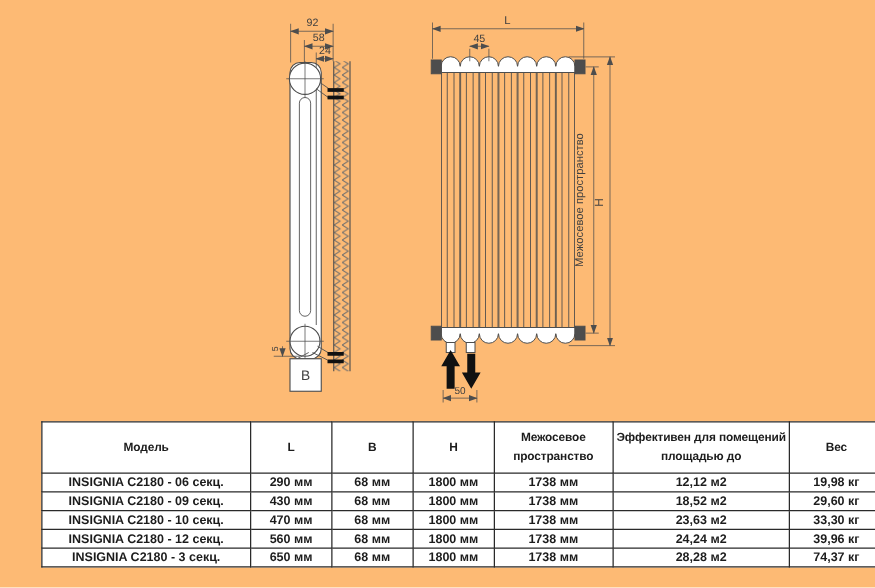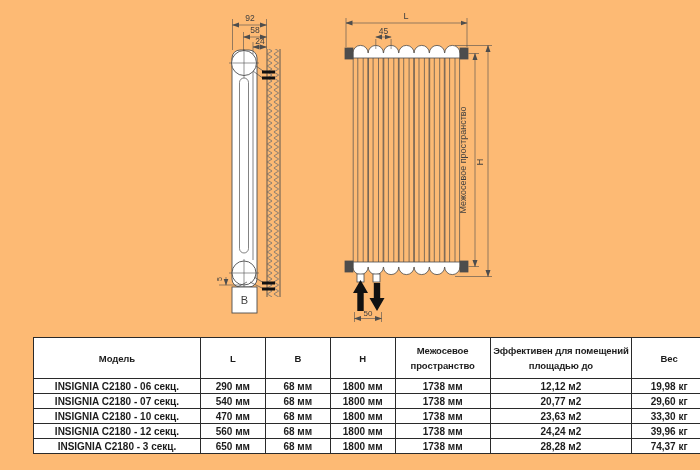--- a/index.html
+++ b/index.html
@@ -177,26 +177,26 @@
         <tr>
           <td>INSIGNIA C2180 - 06 секц.</td>
           <td>290 мм</td>
           <td>68 мм</td>
           <td>1800 мм</td>
           <td>1738 мм</td>
           <td>12,12 м2</td>
           <td>19,98 кг</td>
         </tr>
         <tr>
-          <td>INSIGNIA C2180 - 07 секц.</td>
-          <td>540 мм</td>
-          <td>68 мм</td>
-          <td>1800 мм</td>
-          <td>1738 мм</td>
-          <td>20,77 м2</td>
+          <td>INSIGNIA C2180 - 09 секц.</td>
+          <td>430 мм</td>
+          <td>68 мм</td>
+          <td>1800 мм</td>
+          <td>1738 мм</td>
+          <td>18,52 м2</td>
           <td>29,60 кг</td>
         </tr>
         <tr>
           <td>INSIGNIA C2180 - 10 секц.</td>
           <td>470 мм</td>
           <td>68 мм</td>
           <td>1800 мм</td>
           <td>1738 мм</td>
           <td>23,63 м2</td>
           <td>33,30 кг</td>

